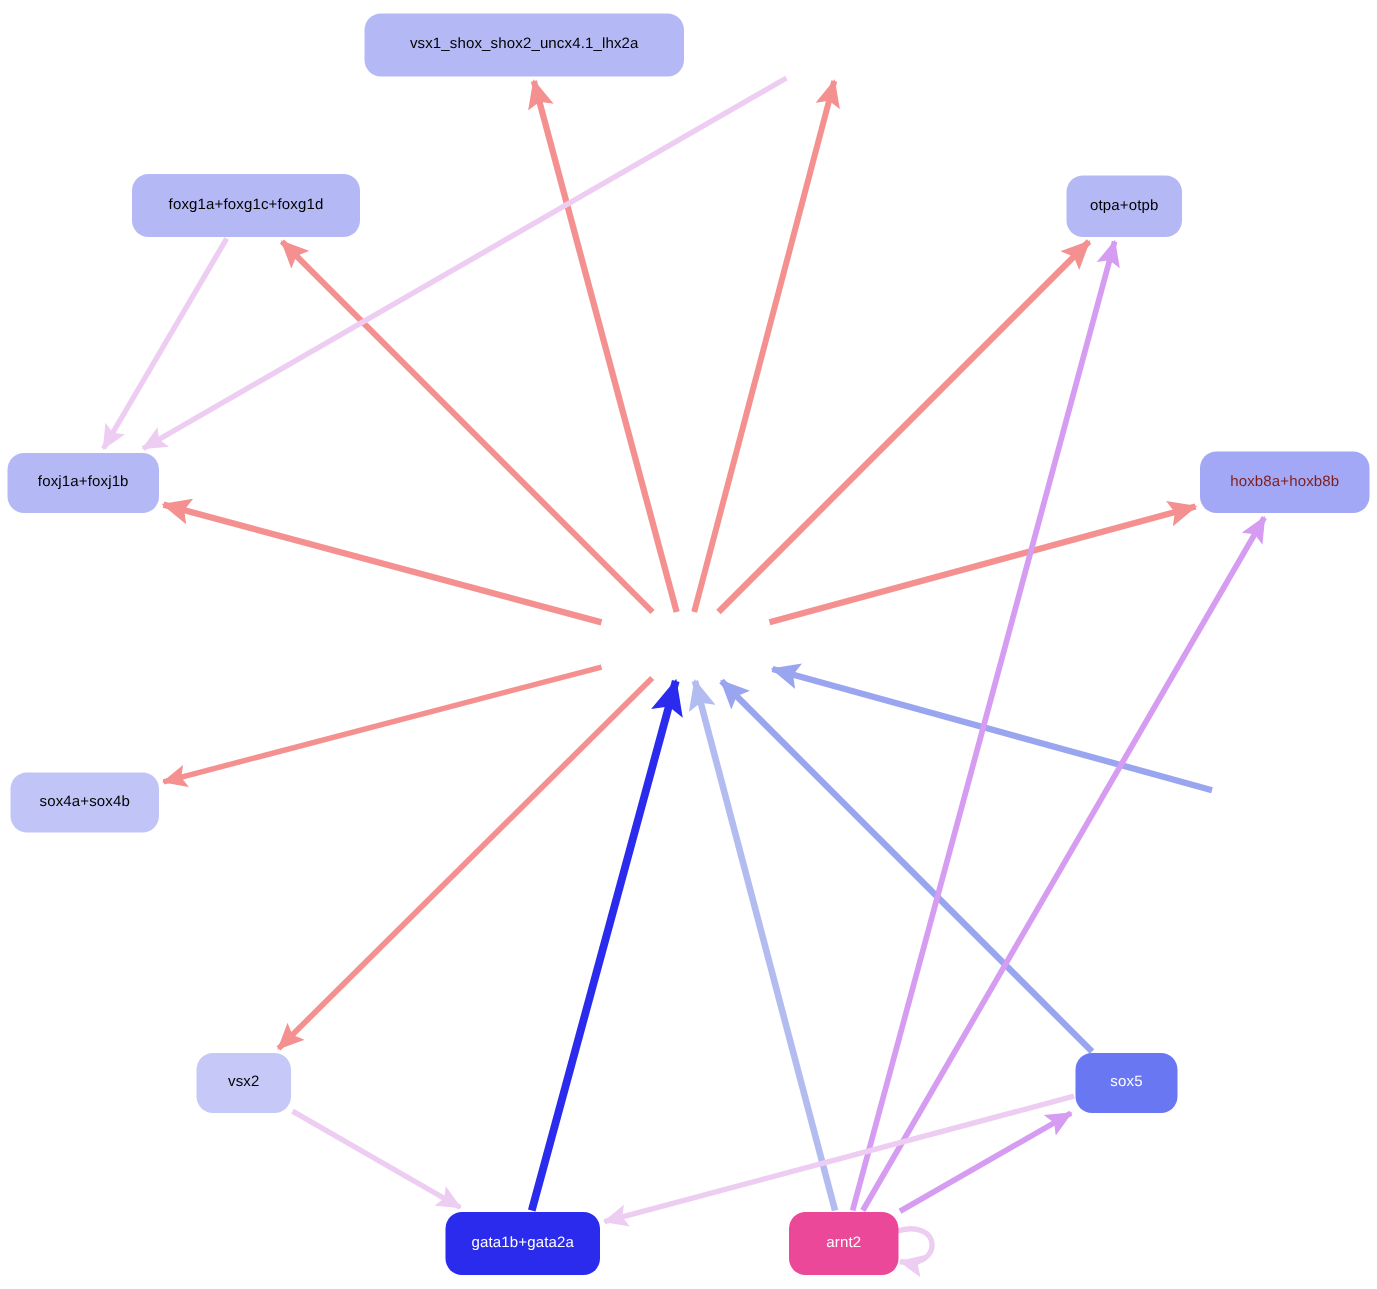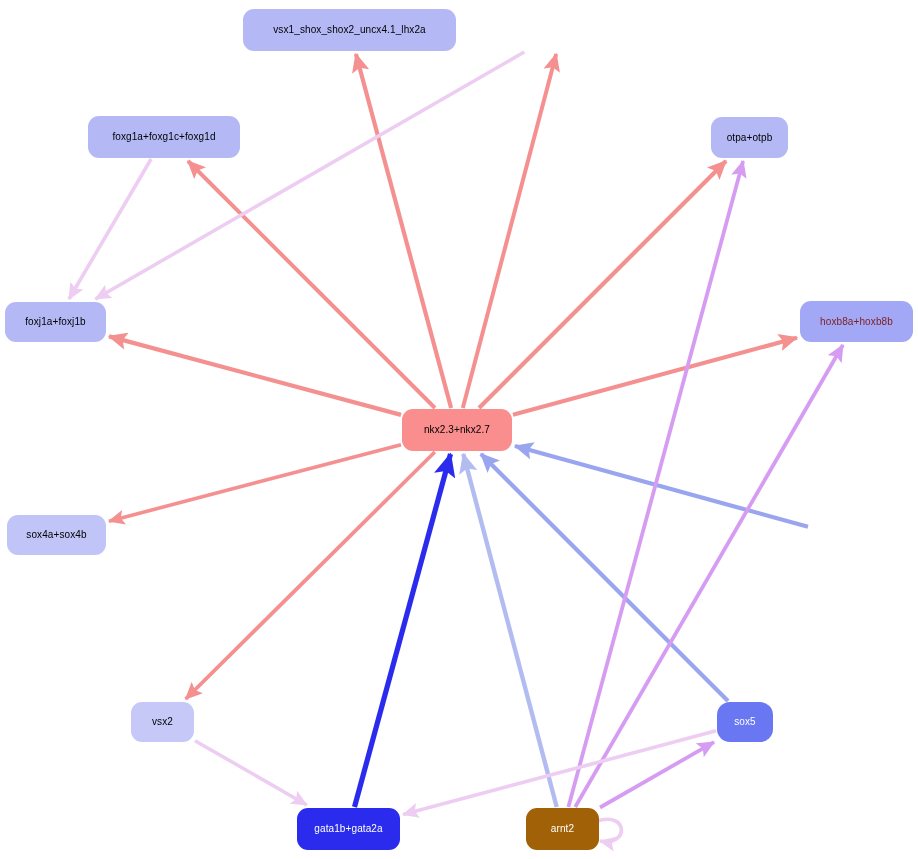--- a/index.html
+++ b/index.html
@@ -75,31 +75,28 @@
     </div>
     <div class="node" style="left: 711px; top: 117px; width: 77px; height: 41px; background: rgb(180, 185, 246); color: rgb(0, 0, 0);">
       <span class="node-label">otpa+otpb</span>
     </div>
     <div class="node" style="left: 5px; top: 302px; width: 101px; height: 40px; background: rgb(180, 185, 246); color: rgb(0, 0, 0);">
       <span class="node-label">foxj1a+foxj1b</span>
     </div>
     <div class="node" style="left: 800px; top: 301px; width: 113px; height: 41px; background: rgb(162, 168, 245); color: #7f1d1d;">
       <span class="node-label">hoxb8a+hoxb8b</span>
     </div>
-    <div class="node" style="left: 402px; top: 409px; width: 110px; height: 42px; background: rgb(250, 141, 141); color: rgb(0, 0, 0);">
-      <span class="node-label">nkx2.3+nkx2.7</span>
-    </div>
     <div class="node" style="left: 7px; top: 515px; width: 99px; height: 40px; background: rgb(193, 196, 247); color: rgb(0, 0, 0);">
       <span class="node-label">sox4a+sox4b</span>
     </div>
     <div class="node" style="left: 131px; top: 702px; width: 63px; height: 40px; background: rgb(198, 201, 248); color: rgb(0, 0, 0);">
       <span class="node-label">vsx2</span>
     </div>
-    <div class="node" style="left: 717px; top: 702px; width: 56px; height: 40px; background: rgb(106, 119, 243); color: rgb(255, 255, 255); border-radius: 13px;">
+    <div class="node" style="left: 717px; top: 702px; width: 68px; height: 40px; background: rgb(106, 119, 243); color: rgb(255, 255, 255);">
       <span class="node-label">sox5</span>
     </div>
     <div class="node" style="left: 297px; top: 808px; width: 103px; height: 42px; background: rgb(43, 43, 238); color: rgb(255, 255, 255);">
       <span class="node-label">gata1b+gata2a</span>
     </div>
-    <div class="node" style="left: 526px; top: 808px; width: 73px; height: 42px; background: #a16207; color: rgb(255, 255, 255);">
+    <div class="node" style="left: 526px; top: 808px; width: 73px; height: 42px; background: #ec4899; color: rgb(255, 255, 255);">
       <span class="node-label">arnt2</span>
     </div>
   </div>
 
 </body></html>

